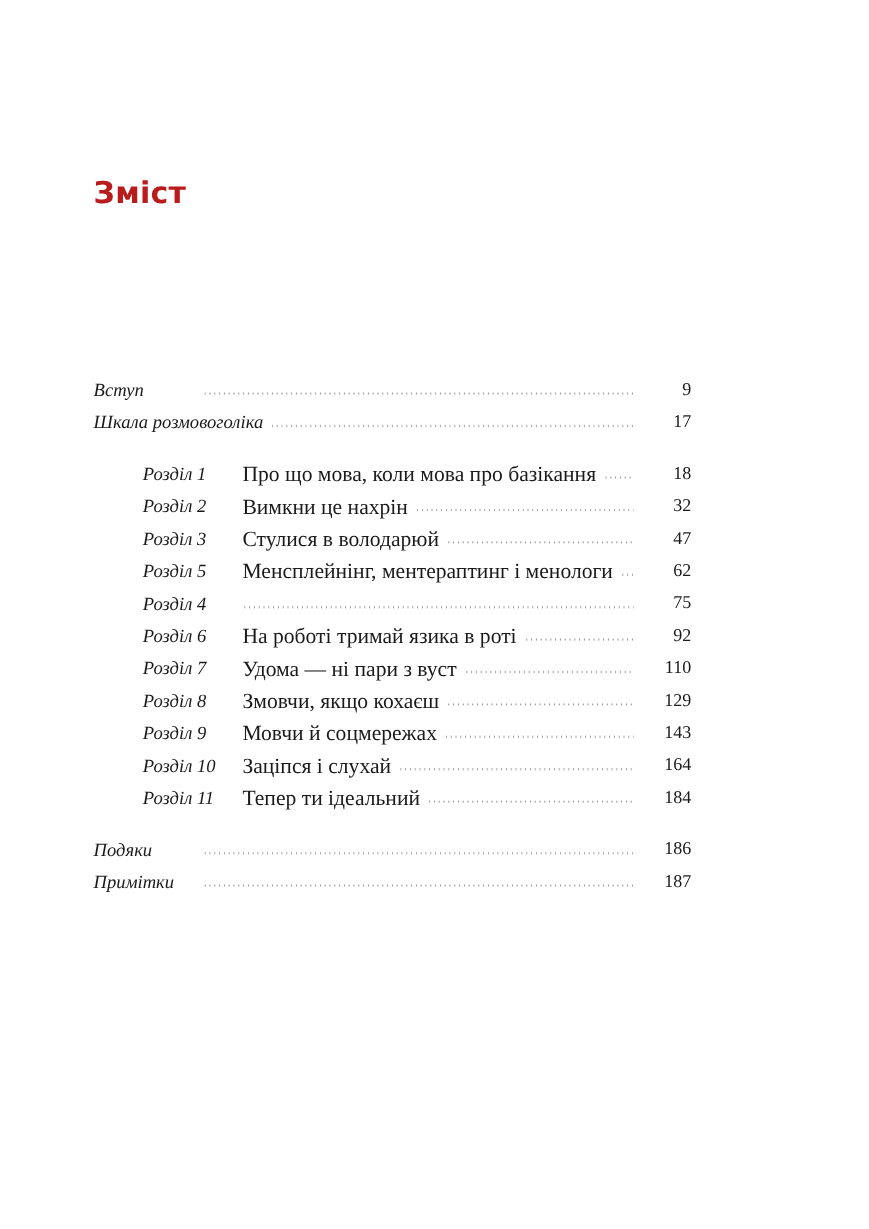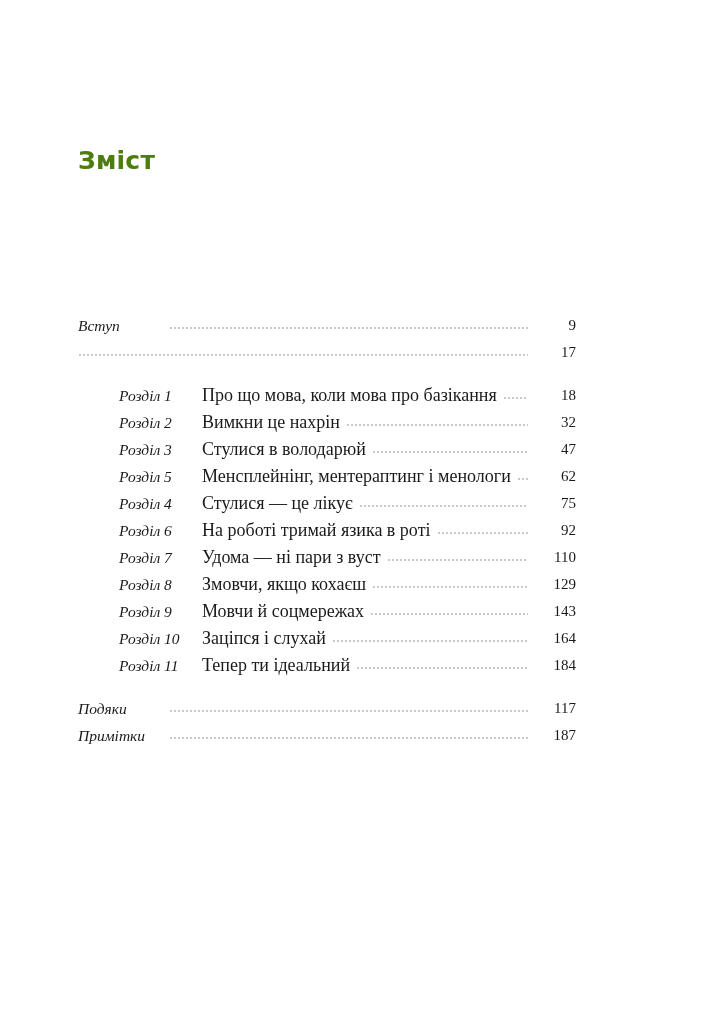--- a/index.html
+++ b/index.html
@@ -17,21 +17,21 @@
     }
     .page-title {
       position: absolute;
       left: 78px;
       top: 146px;
       margin: 0;
       font-family: "DejaVu Sans", "Liberation Sans", sans-serif;
       font-weight: bold;
       font-size: 25px;
       letter-spacing: 0.2px;
-      color: #4d7c0f;
+      color: #b91c1c;
     }
     .toc {
       position: absolute;
       left: 78px;
       top: 312px;
       width: 498px;
     }
     .toc-group { margin: 0; }
     .toc-group + .toc-group { margin-top: 16px; }
     .toc-row {
@@ -88,20 +88,21 @@
 
 <div class="toc">
 
   <div class="toc-group">
     <div class="toc-row plain">
       <span class="toc-label">Вступ</span>
       <span class="toc-leader"></span>
       <span class="toc-page">9</span>
     </div>
     <div class="toc-row plain">
+      <span class="toc-label">Шкала розмовоголіка</span>
       <span class="toc-leader"></span>
       <span class="toc-page">17</span>
     </div>
   </div>
 
   <div class="toc-group">
     <div class="toc-row chapter">
       <span class="toc-label">Розділ 1</span>
       <span class="toc-title">Про що мова, коли мова про базікання</span>
       <span class="toc-leader"></span>
@@ -120,21 +121,20 @@
       <span class="toc-page">47</span>
     </div>
     <div class="toc-row chapter">
       <span class="toc-label">Розділ 5</span>
       <span class="toc-title">Менсплейнінг, ментераптинг і менологи</span>
       <span class="toc-leader"></span>
       <span class="toc-page">62</span>
     </div>
     <div class="toc-row chapter">
       <span class="toc-label">Розділ 4</span>
-      <span class="toc-title">Стулися — це лікує</span>
       <span class="toc-leader"></span>
       <span class="toc-page">75</span>
     </div>
     <div class="toc-row chapter">
       <span class="toc-label">Розділ 6</span>
       <span class="toc-title">На роботі тримай язика в роті</span>
       <span class="toc-leader"></span>
       <span class="toc-page">92</span>
     </div>
     <div class="toc-row chapter">
@@ -166,21 +166,21 @@
       <span class="toc-title">Тепер ти ідеальний</span>
       <span class="toc-leader"></span>
       <span class="toc-page">184</span>
     </div>
   </div>
 
   <div class="toc-group">
     <div class="toc-row plain">
       <span class="toc-label">Подяки</span>
       <span class="toc-leader"></span>
-      <span class="toc-page">117</span>
+      <span class="toc-page">186</span>
     </div>
     <div class="toc-row plain">
       <span class="toc-label">Примітки</span>
       <span class="toc-leader"></span>
       <span class="toc-page">187</span>
     </div>
   </div>
 
 </div>
 

